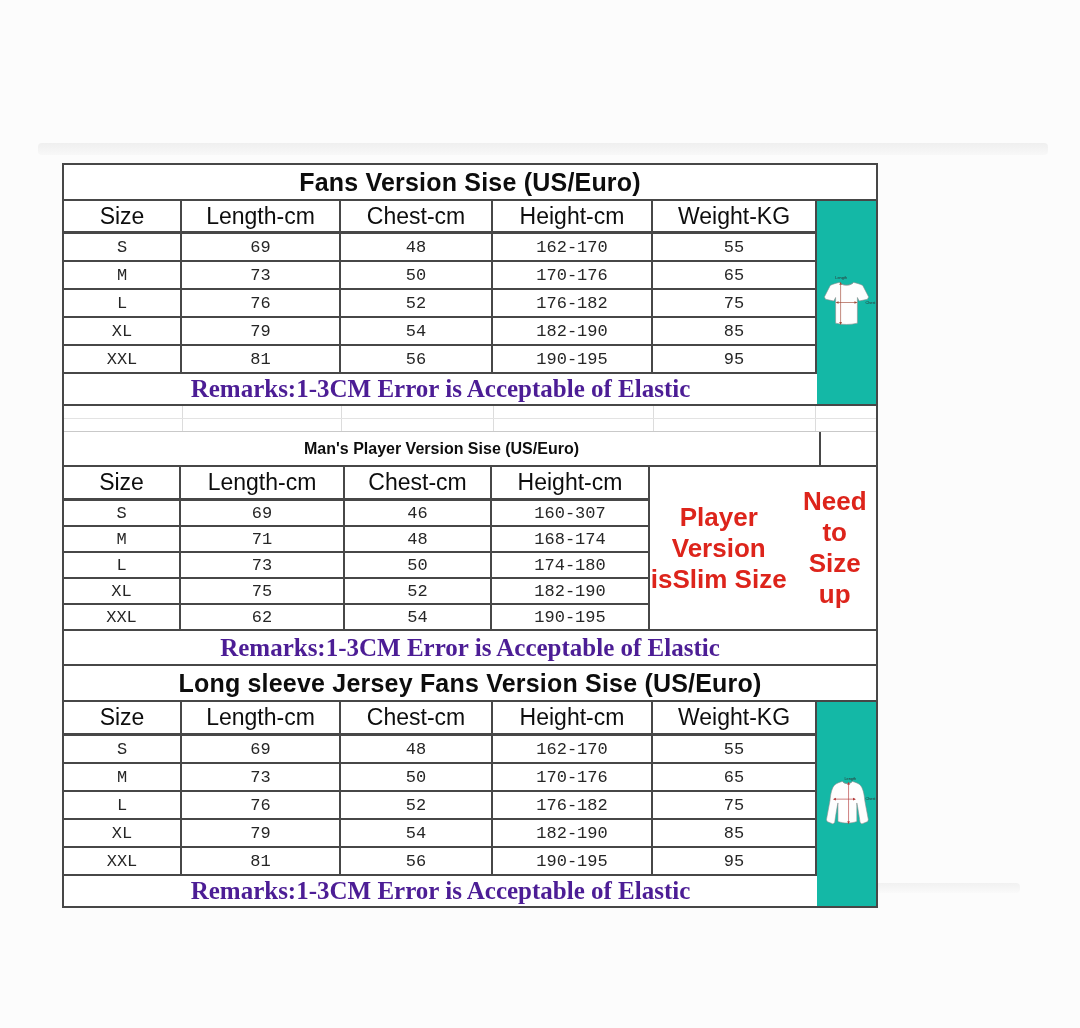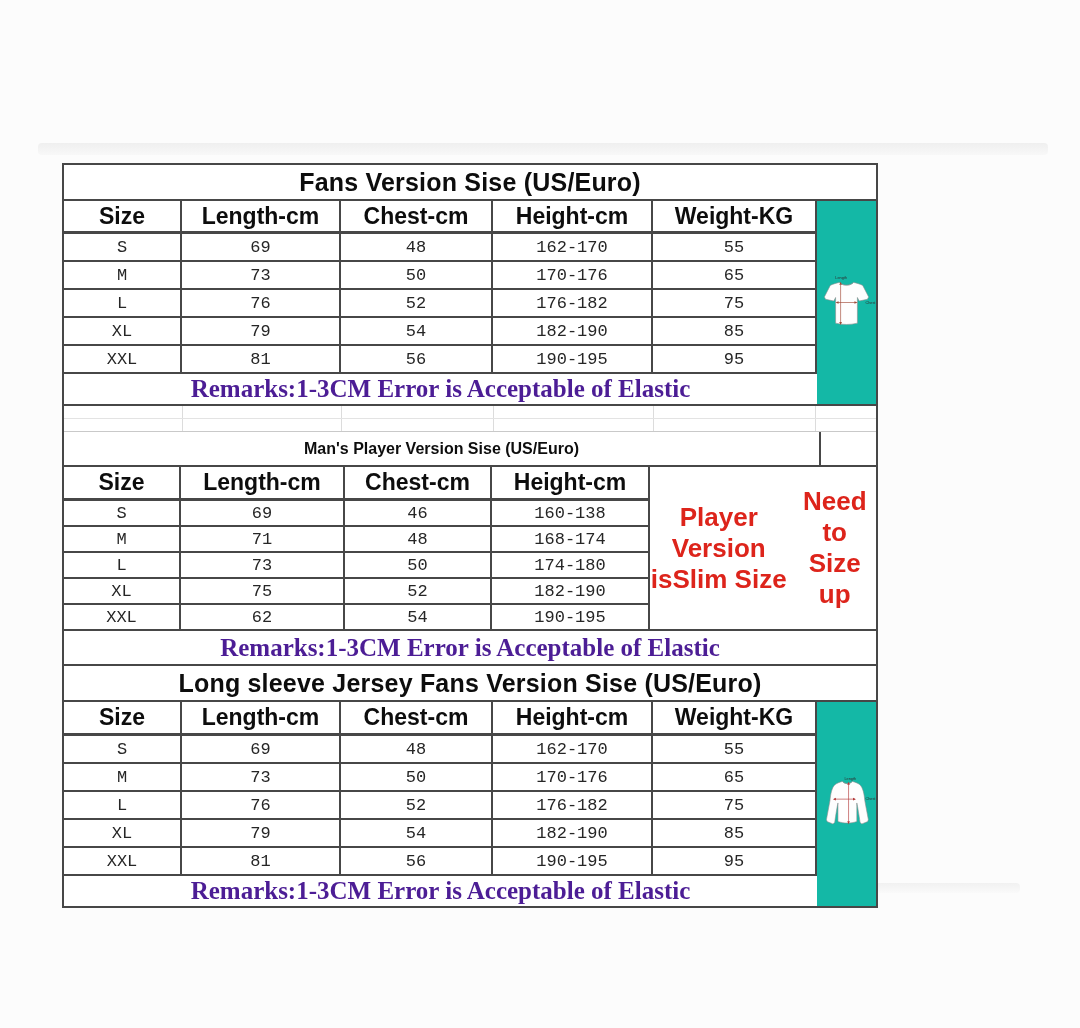--- a/index.html
+++ b/index.html
@@ -29,21 +29,21 @@
   .title-row {
     height:36px; display:flex; align-items:center; justify-content:center;
     font-weight:700; font-size:25px; color:#0d0d0d; letter-spacing:0.2px;
   }
   .title2-main {
     width:757px; display:flex; align-items:center; justify-content:center;
     font-weight:700; font-size:16px; color:#0d0d0d;
   }
   .hcell {
     display:flex; align-items:center; justify-content:center;
-    font-weight:700; font-size:23px; color:#0d0d0d;
+    font-weight:400; font-size:23px; color:#0d0d0d;
   }
   .dcell {
     display:flex; align-items:center; justify-content:center;
     font-family:"Liberation Mono","DejaVu Sans Mono",monospace;
     font-size:17px; color:#262626;
   }
   .remarks {
     display:flex; align-items:center; justify-content:center;
     font-family:"Liberation Serif", serif; font-weight:700;
     font-size:25px; color:#4c1d95;
@@ -162,21 +162,21 @@
       <div class="trow bb3">
         <div class="hcell cellr t2c0 h31">Size</div>
         <div class="hcell cellr t2c1 h31">Length-cm</div>
         <div class="hcell cellr t2c2 h31">Chest-cm</div>
         <div class="hcell cellr t2c3 h31">Height-cm</div>
       </div>
       <div class="trow bb">
         <div class="dcell cellr t2c0 h24">S</div>
         <div class="dcell cellr t2c1 h24">69</div>
         <div class="dcell cellr t2c2 h24">46</div>
-        <div class="dcell cellr t2c3 h24">160-138</div>
+        <div class="dcell cellr t2c3 h24">160-307</div>
       </div>
       <div class="trow bb">
         <div class="dcell cellr t2c0 h24">M</div>
         <div class="dcell cellr t2c1 h24">71</div>
         <div class="dcell cellr t2c2 h24">48</div>
         <div class="dcell cellr t2c3 h24">168-174</div>
       </div>
       <div class="trow bb">
         <div class="dcell cellr t2c0 h24">L</div>
         <div class="dcell cellr t2c1 h24">73</div>

